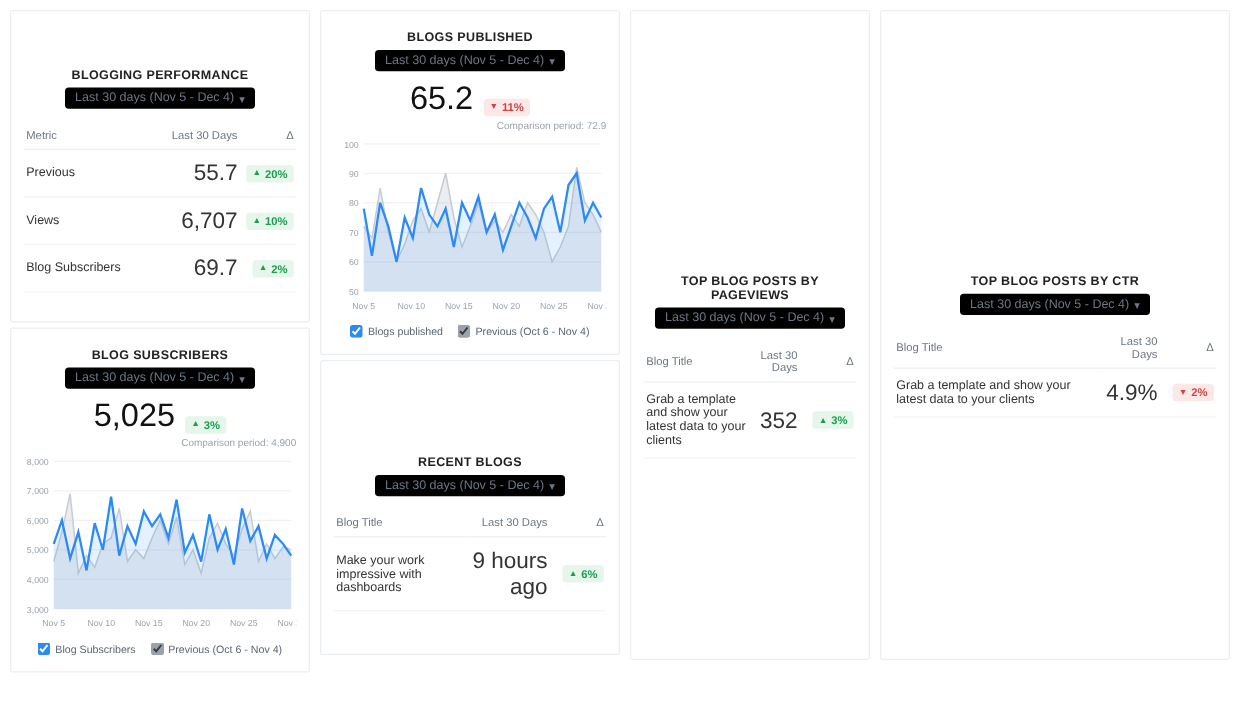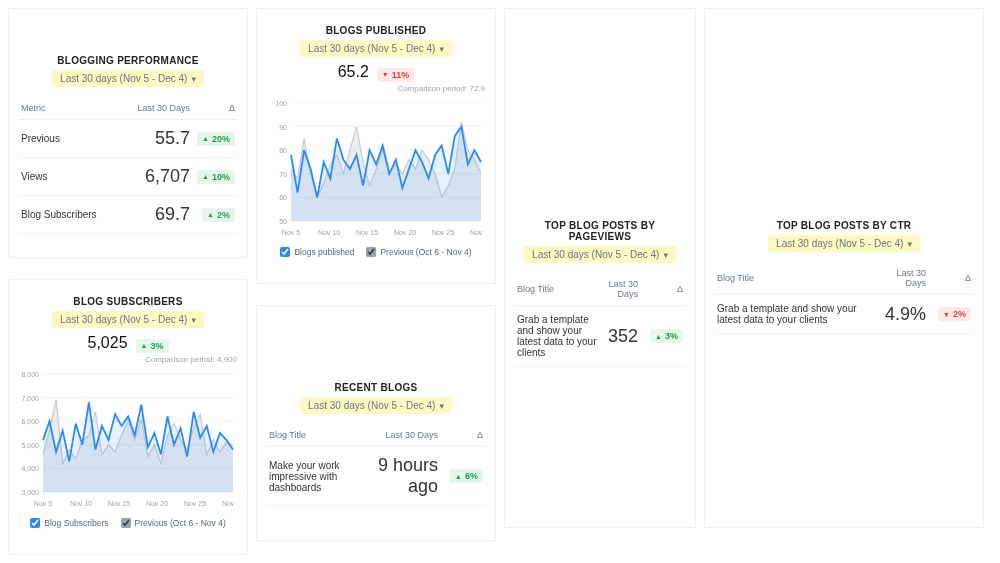--- a/index.html
+++ b/index.html
@@ -1,28 +1,28 @@
 <!DOCTYPE html>
 <html><head>
 <meta charset="utf-8">
 <style>
   * { box-sizing: border-box; margin: 0; padding: 0; }
   body { font-family: -apple-system, BlinkMacSystemFont, "Segoe UI", Arial, sans-serif; background: #ffffff; width: 1000px; height: 563px; overflow: hidden; font-size: 11px; color: #333; }
   .dash { display: flex; gap: 8px; padding: 8px; height: 100%; }
-  .col { display: flex; flex-direction: column; gap: 21px; }
+  .col { display: flex; flex-direction: column; gap: 4px; }
   .colA { width: 240px; }
   .colB { width: 240px; }
   .colC { width: 192px; }
   .colD { width: 280px; }
   .card { border: 1px solid #eceff1; border-radius: 2px; background: #fff; padding: 10px 10px; display: flex; flex-direction: column; }
   .card-title { text-align: center; font-size: 10px; font-weight: 700; letter-spacing: .3px; color: #222; margin-top: 6px; margin-bottom: 4px; }
-  .period-pill { align-self: center; background: #fef9c3; border-radius: 3px; padding: 3px 8px; font-size: 10px; color: #6b7785; display: inline-flex; align-items: center; gap: 4px; cursor: pointer; }
+  .period-pill { align-self: center; background: #000000; border-radius: 3px; padding: 3px 8px; font-size: 10px; color: #6b7785; display: inline-flex; align-items: center; gap: 4px; cursor: pointer; }
   .period-pill .chev { font-size: 9px; color: #6b7785; }
   .bignum-row { display: flex; align-items: baseline; justify-content: center; gap: 8px; margin-top: 6px; }
-  .bignum { font-size: 16px; font-weight: 400; color: #111; }
+  .bignum { font-size: 26px; font-weight: 400; color: #111; }
   .delta { display: inline-flex; align-items: center; gap: 3px; font-size: 9px; font-weight: 600; padding: 2px 5px; border-radius: 3px; justify-content: center; }
   .delta.up { background: #e6f6ea; color: #1e9e52; }
   .delta.down { background: #fde8e8; color: #d14343; }
   .delta .arrow { font-size: 7px; }
   .comp-period { font-size: 8px; color: #9aa3ad; text-align: right; margin-top: 2px; }
   table.metrics { width: 100%; border-collapse: collapse; margin-top: 10px; }
   table.metrics th { text-align: left; font-weight: 400; font-size: 9px; color: #6b7785; padding: 6px 2px; border-bottom: 1px solid #eceff1; }
   table.metrics th:nth-child(2), table.metrics td:nth-child(2) { text-align: right; }
   table.metrics th:nth-child(3), table.metrics td:nth-child(3) { text-align: right; width: 45px; }
   table.metrics td { font-size: 10px; padding: 8px 2px; border-bottom: 1px solid #f2f4f6; }

